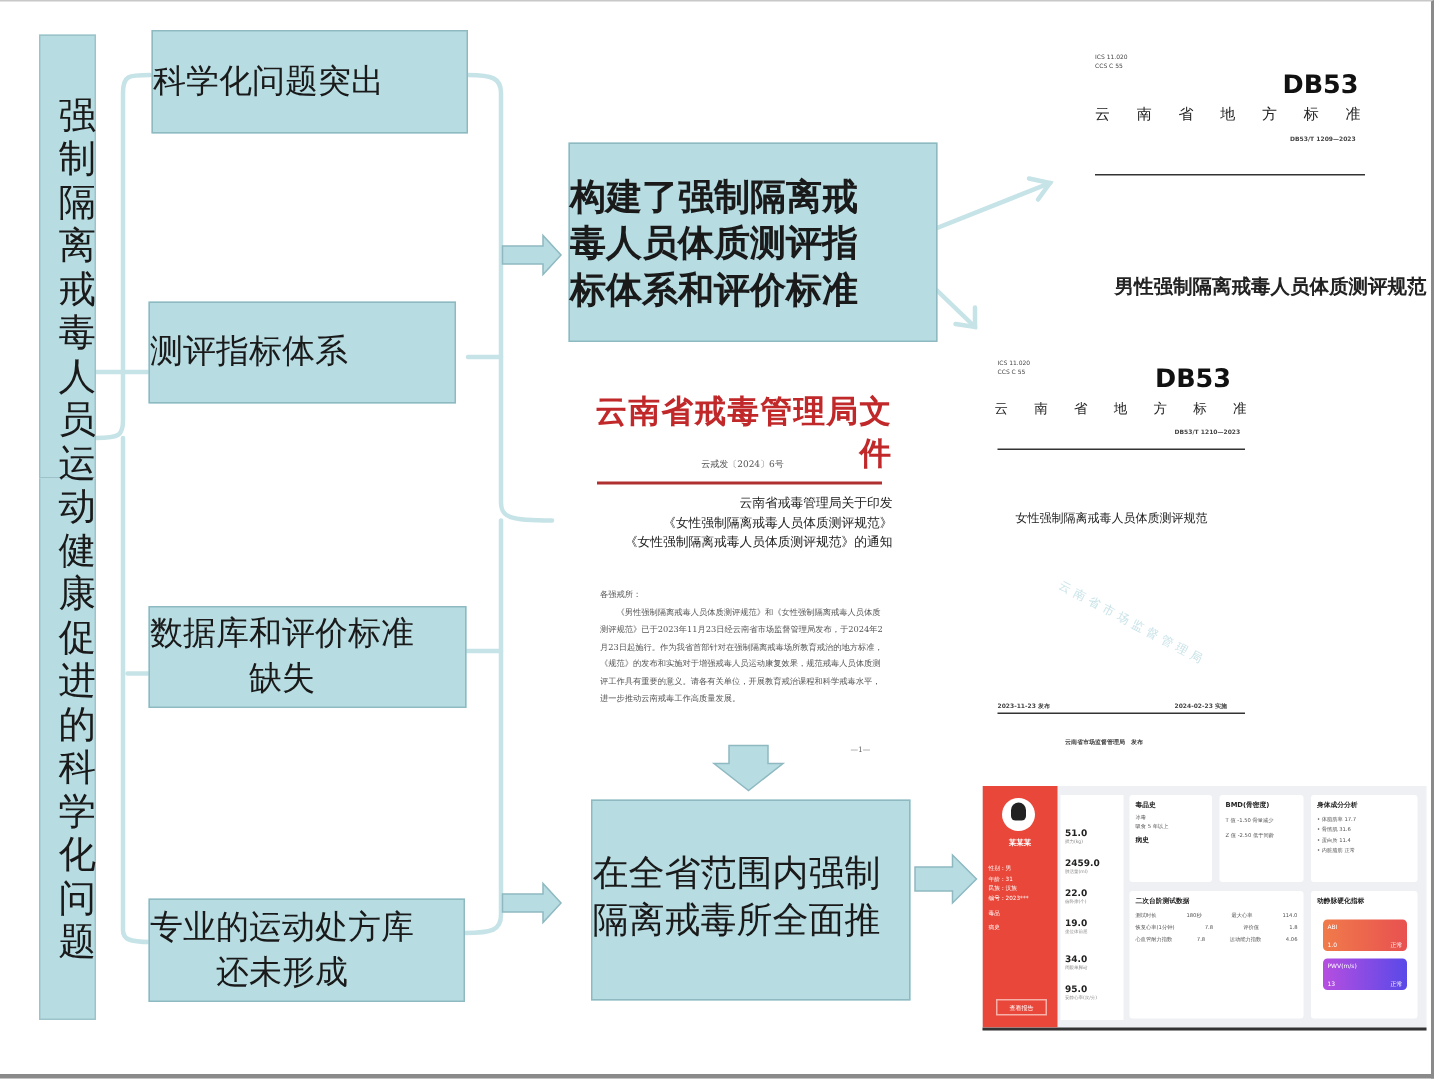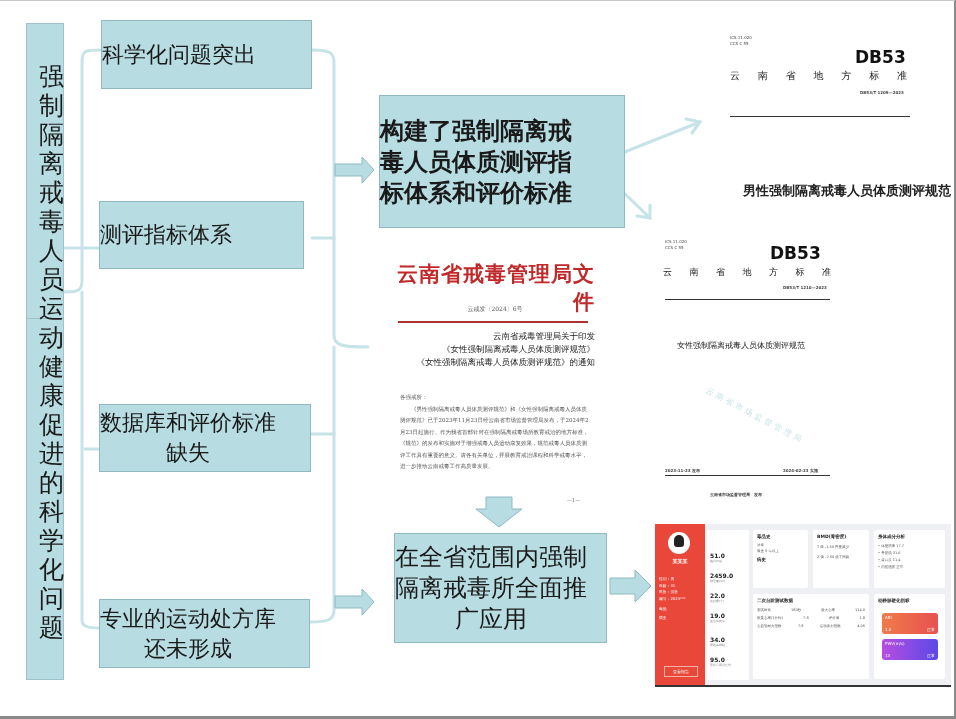--- a/index.html
+++ b/index.html
@@ -120,25 +120,24 @@
 </div>
 
 <div class="box big" style="left:379px;top:95px;width:246px;height:133px;font-weight:bold;">
   <div>
     <div>构建了强制隔离戒</div>
     <div>毒人员体质测评指</div>
     <div>标体系和评价标准</div>
   </div>
 </div>
 
-<div class="box big" style="left:394px;top:533px;width:213px;height:110px;">
+<div class="box big" style="left:394px;top:533px;width:213px;height:134px;font-family:Liberation Mono, monospace;">
   <div>
     <div>在全省范围内强制</div>
     <div>隔离戒毒所全面推</div>
-    <div>广应用</div>
   </div>
 </div>
 
 <div class="doc" style="left:705px;top:20px;width:246px;height:205px;">
   <div class="std-small" style="left:25px;top:15px;">ICS 11.020</div>
   <div class="std-small" style="left:25px;top:21px;">CCS C 55</div>
   <div class="std-db" style="left:150px;top:27px;">DB53</div>
   <div class="std-row" style="left:25px;top:49px;width:177px;">
     <span>云</span>
     <span>南</span>

